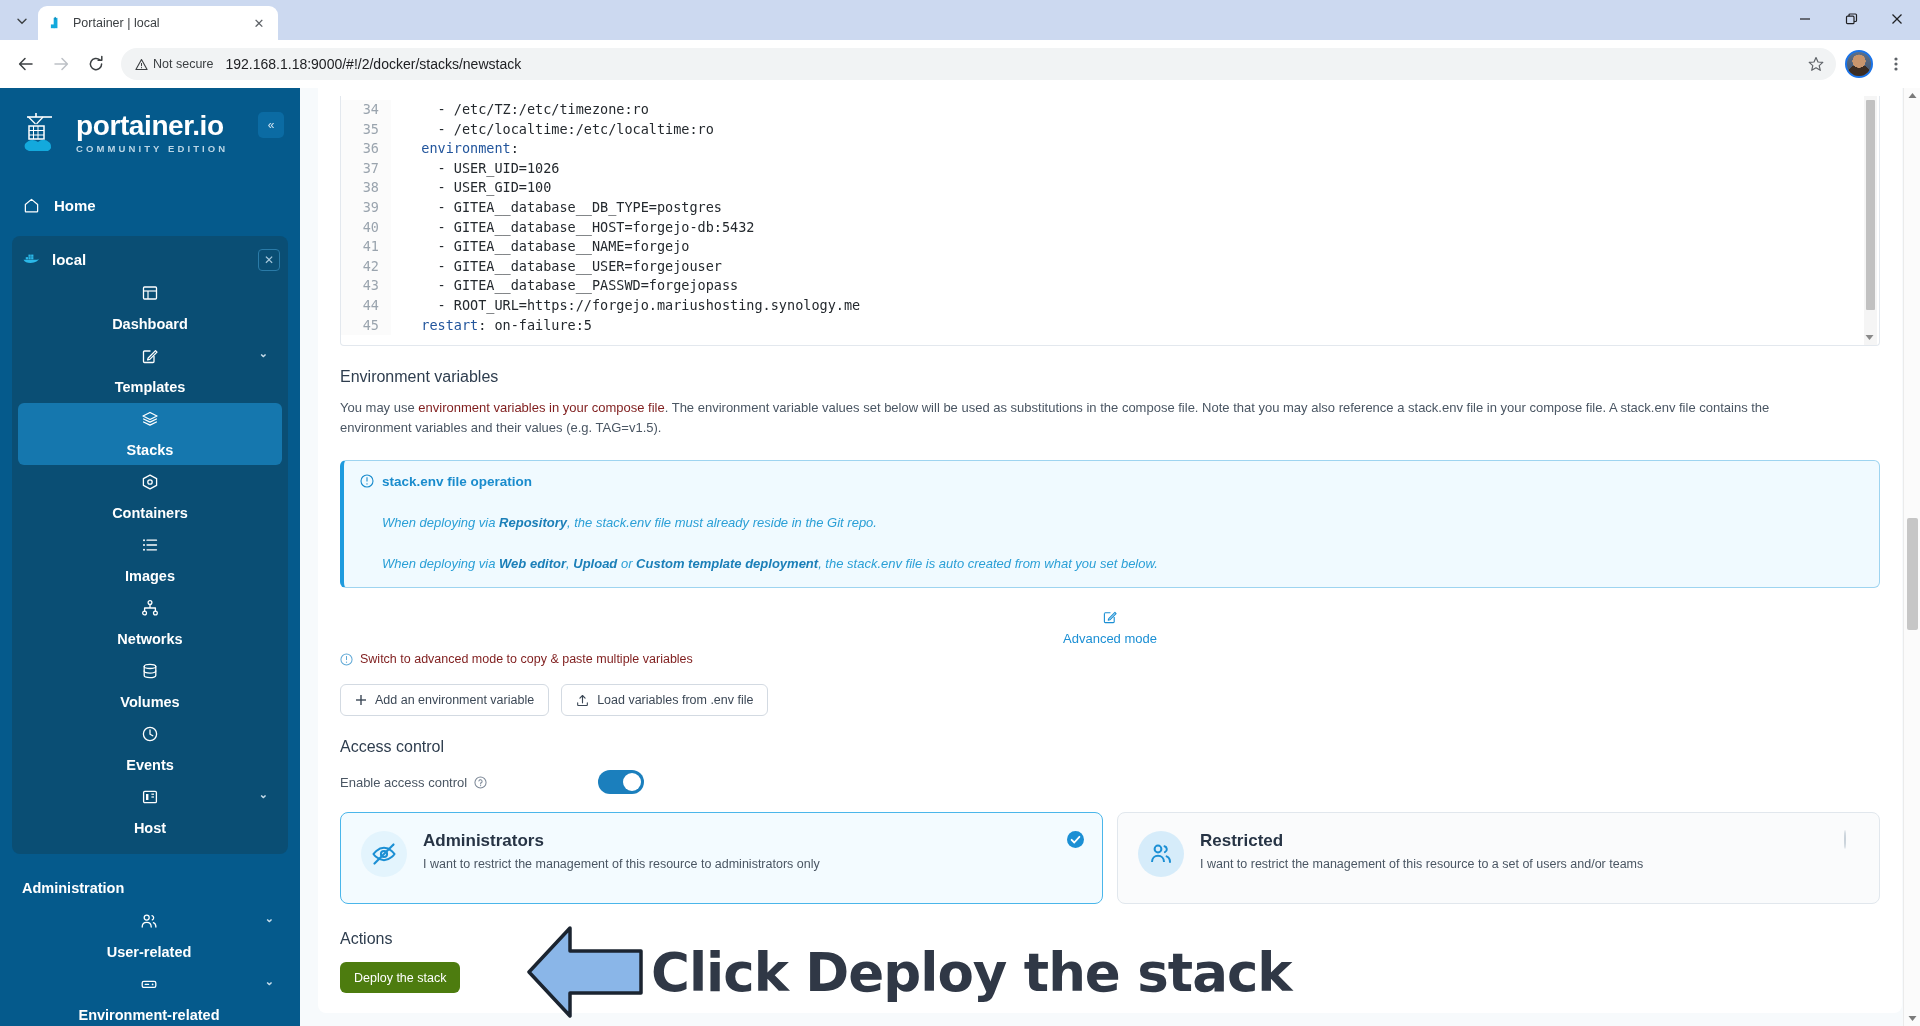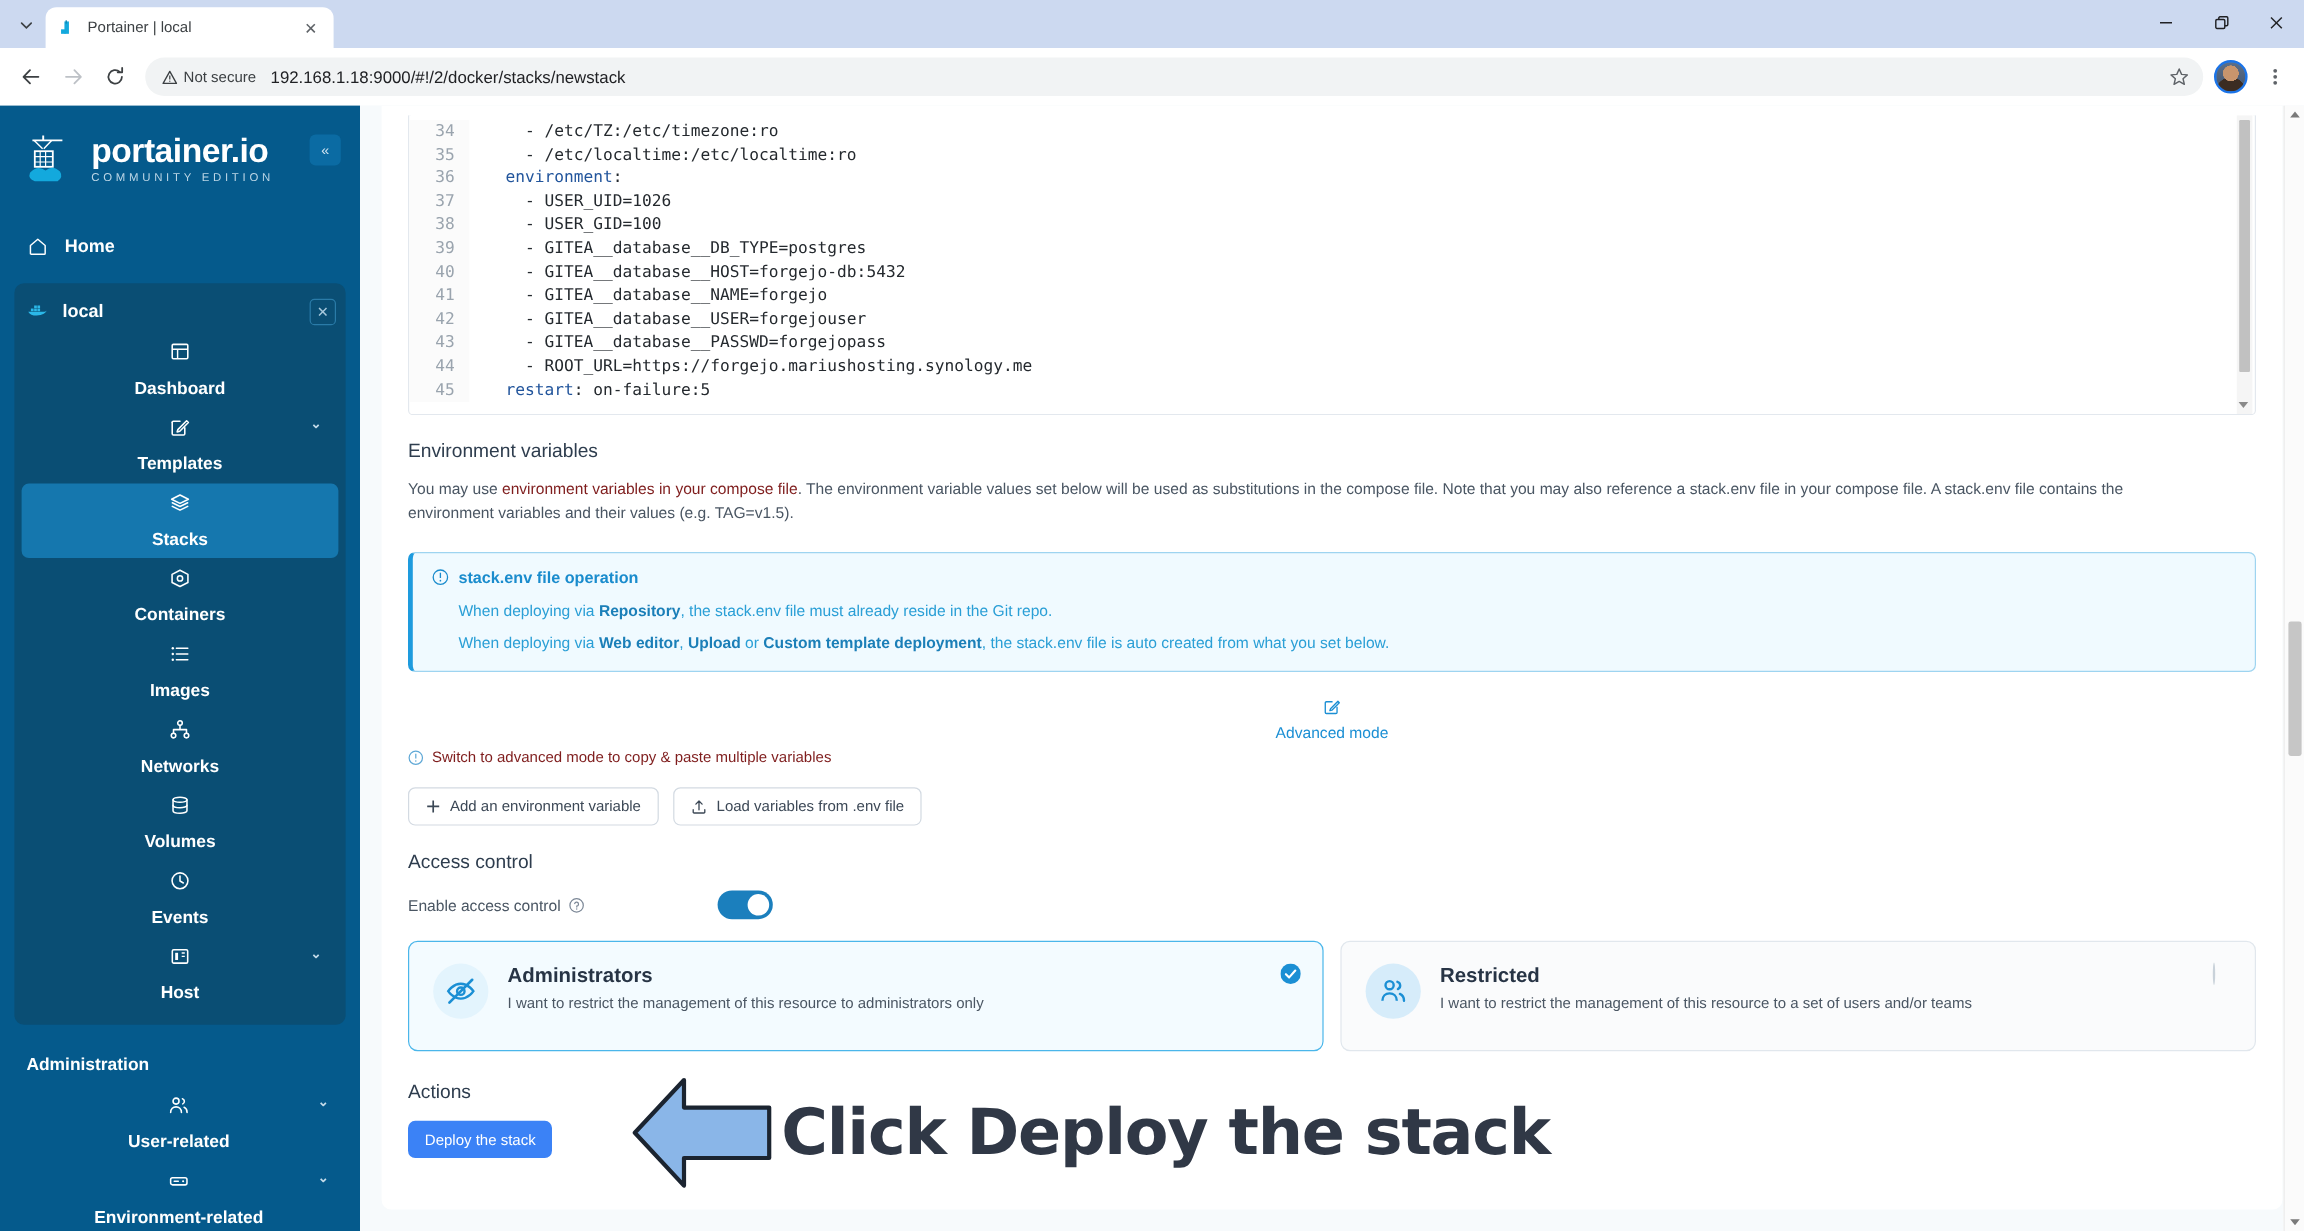--- a/index.html
+++ b/index.html
@@ -169,21 +169,21 @@
     font-size: 28px;
     font-weight: 700;
     letter-spacing: -0.4px;
     color: #ffffff;
   }
   .brand-sub {
     font-size: 9.5px;
     letter-spacing: 3.1px;
     color: #bcd6e6;
     margin-top: 4px;
-    font-weight: 400;
+    font-weight: 700;
   }
   .collapse-btn {
     position: absolute;
     right: 16px; top: 24px;
     width: 26px; height: 26px;
     background: #0b6ba3;
     border-radius: 5px;
     display: flex; align-items: center; justify-content: center;
     color: #cfe3f0;
     font-size: 12px;
@@ -346,21 +346,22 @@
   .infobox-title {
     color: #1a8ccd;
     font-size: 13.5px;
     font-weight: 700;
     display: flex; align-items: flex-start; gap: 8px;
   }
   .infobox-line {
     color: #2a9fd6;
     font-size: 13px;
     padding-left: 22px;
-    margin-top: 12px;
+    margin-top: 26px;
+    font-style: italic;
   }
   .infobox-line b { color: #1b7fb8; font-weight: 700; }
 
   
   .adv-mode {
     display: flex; align-items: center; gap: 7px;
     color: #1b8fd4; font-size: 13px;
     padding: 22px 22px 0 22px;
     flex-direction: column;
   }
@@ -440,21 +441,21 @@
   .radio-off {
     width: 15px; height: 15px;
     border: 1px solid #c9d2da;
     border-radius: 50%;
     background: #ffffff;
   }
 
   
   .actions-wrap { position: relative; padding: 26px 22px 0 22px; }
   .btn-deploy {
-    background: #3b82f6;
+    background: #4d7c0f;
     color: #ffffff;
     border: none;
     border-radius: 6px;
     height: 31px;
     padding: 0 14px;
     font-size: 12.5px;
     display: inline-flex;
     align-items: center;
   }
   .annotation {

